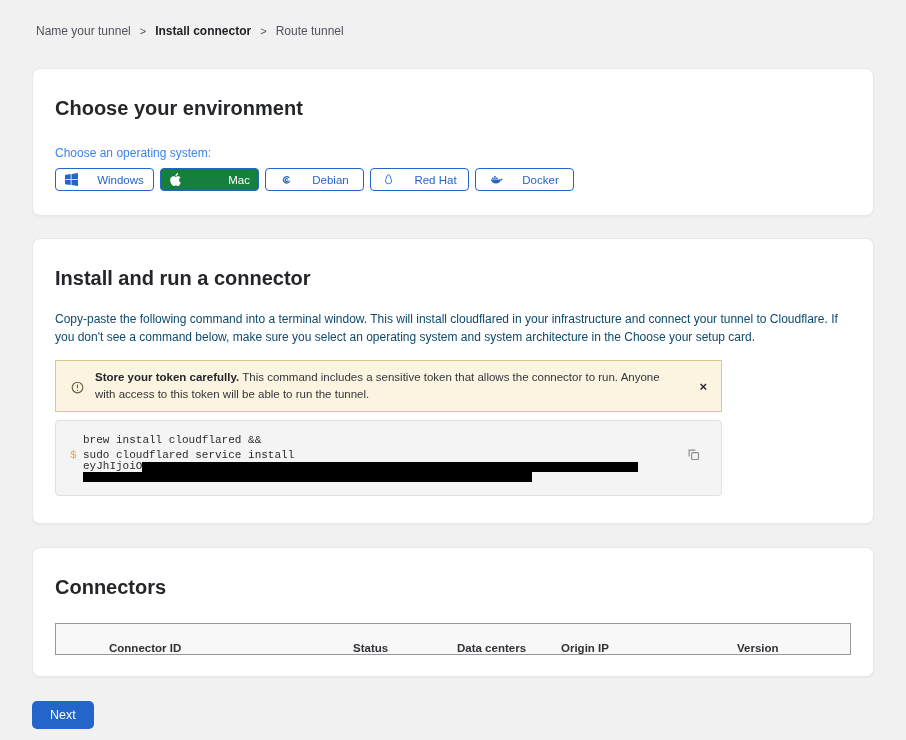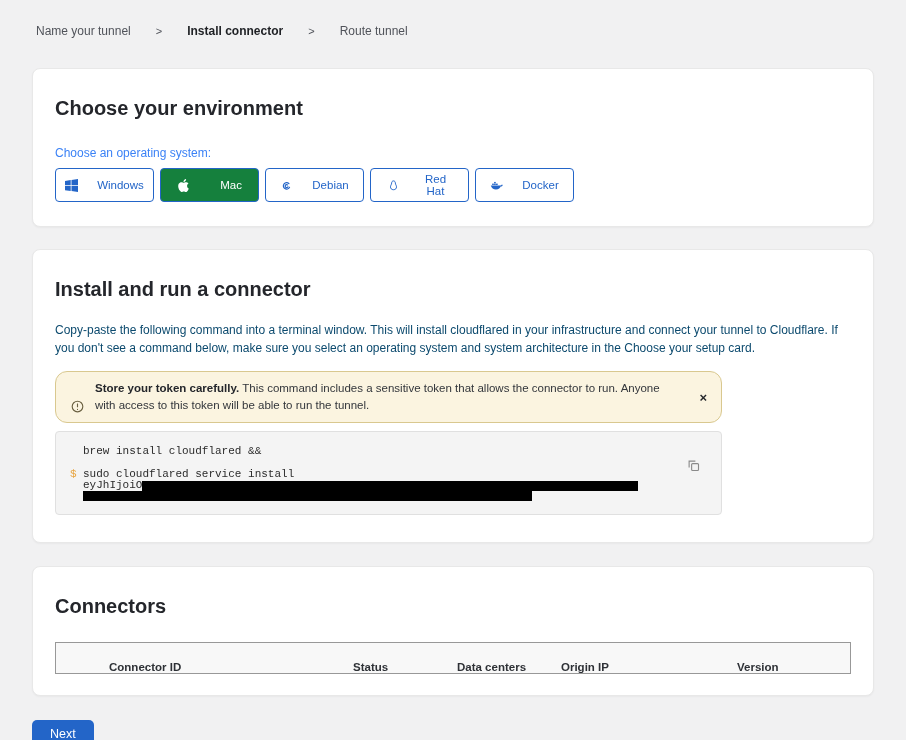--- a/index.html
+++ b/index.html
@@ -6,72 +6,72 @@
   html,body { margin:0; padding:0; }
   body {
     width:906px; height:740px; overflow:hidden;
     background:#f1f1f2;
     font-family:"Liberation Sans", sans-serif;
     color:#3c3f44;
   }
   .page { padding:24px 32px 0; }
 
   
-  .breadcrumb { display:flex; align-items:center; gap:25px; font-size:12px; color:#50535a; padding-left:4px; }
+  .breadcrumb { display:flex; align-items:center; gap:9px; font-size:12px; color:#50535a; padding-left:4px; }
   .crumb { cursor:default; }
   .crumb.active { font-weight:bold; color:#1e2024; }
   .sep { font-size:11px; color:#50535a; }
 
   
   .card {
     background:#ffffff; border:1px solid #e8e8e8; border-radius:8px;
     box-shadow:0 1px 2px rgba(0,0,0,.04);
     padding:28px 22px 24px;
   }
   .card-title { margin:0; font-size:20px; color:#24262b; font-weight:bold; }
 
   .card-env { margin-top:30px; }
   .os-label { margin-top:26px; font-size:12px; color:#3b82f6; }
   .os-buttons { display:flex; gap:6px; margin-top:8px; }
   .os-btn {
     width:99px; height:23px; display:flex; align-items:center; justify-content:center; gap:19px;
     background:#fff; border:1px solid #2365c8; border-radius:4px;
-    color:#2365c8; font-size:11.5px; font-family:inherit; padding:16px; cursor:pointer;
+    color:#2365c8; font-size:11.5px; font-family:inherit; padding:8px; cursor:pointer;
   }
   .os-btn.selected { background:#15803d; color:#ffffff;justify-content:space-between; }
   .os-icon { display:flex; }
   .os-icon svg { width:13px; height:13px; display:block; }
 
   .card-install { margin-top:22px; padding-bottom:27px; }
   .desc { margin:20px 0 0; font-size:12px; line-height:18px; max-width:800px; color:#0c4a6e; }
 
   .banner {
     margin-top:14px; width:667px; position:relative;
-    background:#fbf4e0; border:1px solid #d9c88f; border-radius:12px;
-    display:flex; align-items:flex-end; gap:10px;
+    background:#fbf4e0; border:1px solid #d9c88f; border-radius:0;
+    display:flex; align-items:center; gap:10px;
     padding:8px 12px 8px 14px;
   }
   .banner-icon { margin-top:3px; display:flex; }
   .banner-icon svg { width:15px; height:15px; }
   .banner-text { font-size:11.5px; line-height:17px; color:#33363b; padding-right:30px; }
   .banner-text strong { color:#24262b; }
   .banner-close {
     position:absolute; right:10px; top:50%; transform:translateY(-50%);
     background:none; border:none; padding:2px 4px; cursor:pointer;
     font-size:13px; font-weight:bold; color:#26282c; line-height:1;
   }
 
   .codeblock {
     margin-top:8px; width:667px; position:relative;
     background:#f4f4f4; border:1px solid #e0e0e0; border-radius:4px;
     padding:14px 14px 13px;
     font-family:"Liberation Mono", monospace; font-size:11px; color:#2b2b2b;
   }
   .code-line { display:flex; align-items:center; line-height:11px; white-space:pre; }
-  .code-line.gap-after { margin-bottom:12px; }
+  .code-line.gap-after { margin-bottom:4px; }
   .prompt, .prompt-spacer { width:13px; flex:0 0 13px; }
   .prompt { color:#e8a33d; }
   .redact { display:inline-block; height:10px; background:#000; }
   .bar1 { width:496px; }
   .bar2 { width:449px; }
   .copy-btn { position:absolute; right:20px; top:26px; background:none; border:none; padding:0; cursor:pointer; display:flex; }
   .copy-btn svg { width:15px; height:15px; }
 
   .card-connectors { margin-top:23px; padding-bottom:21px; }
   .table { margin-top:24px; border:1px solid #989898; background:#f8f8f8; border-radius:0; }

